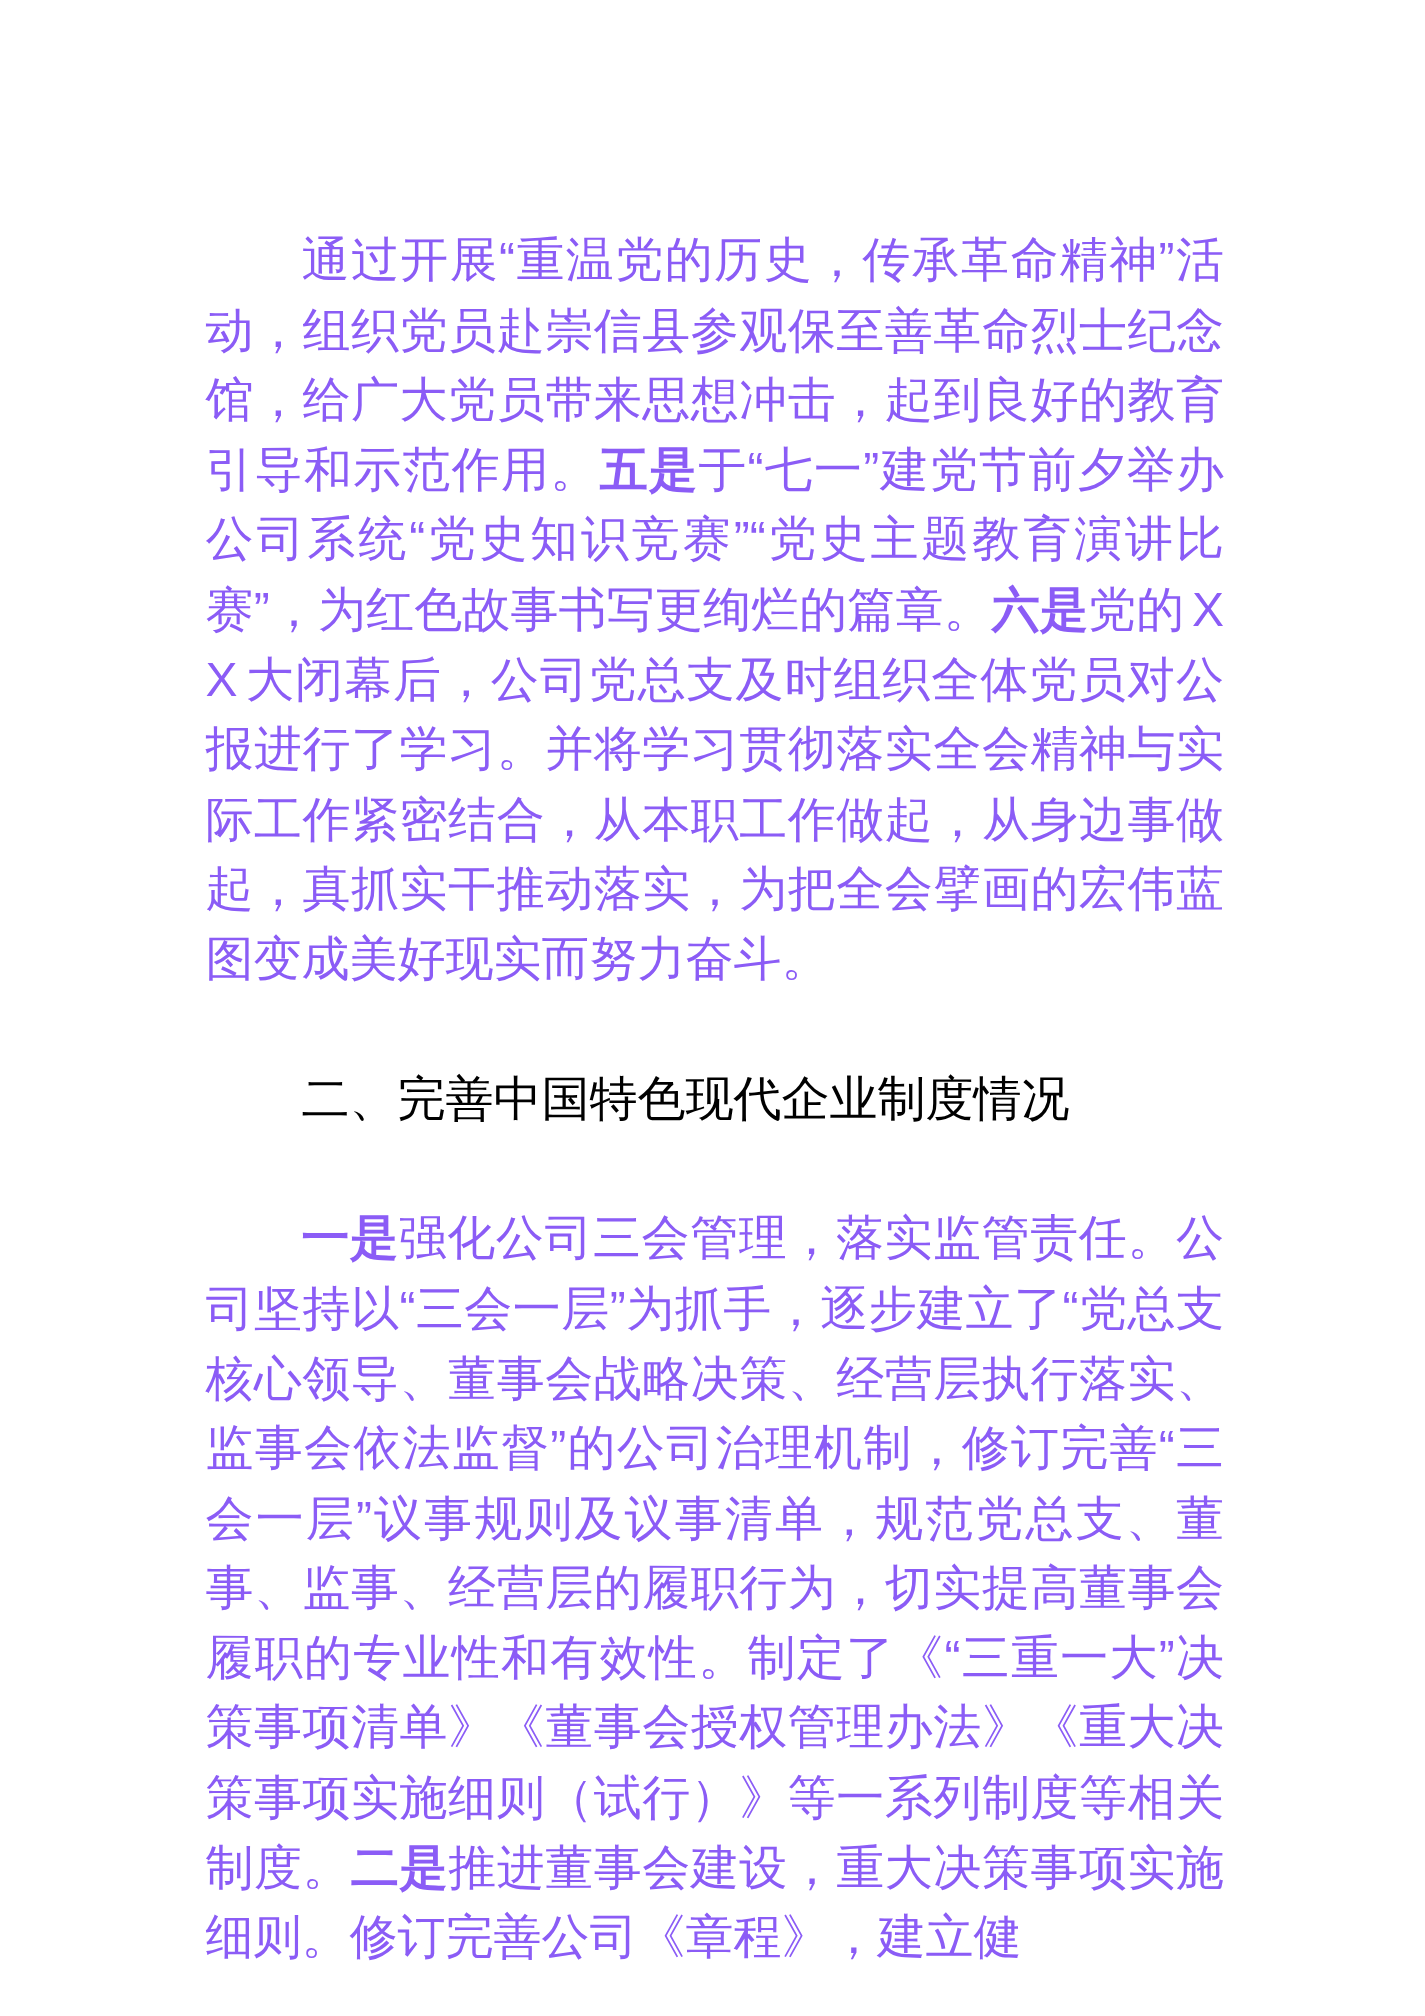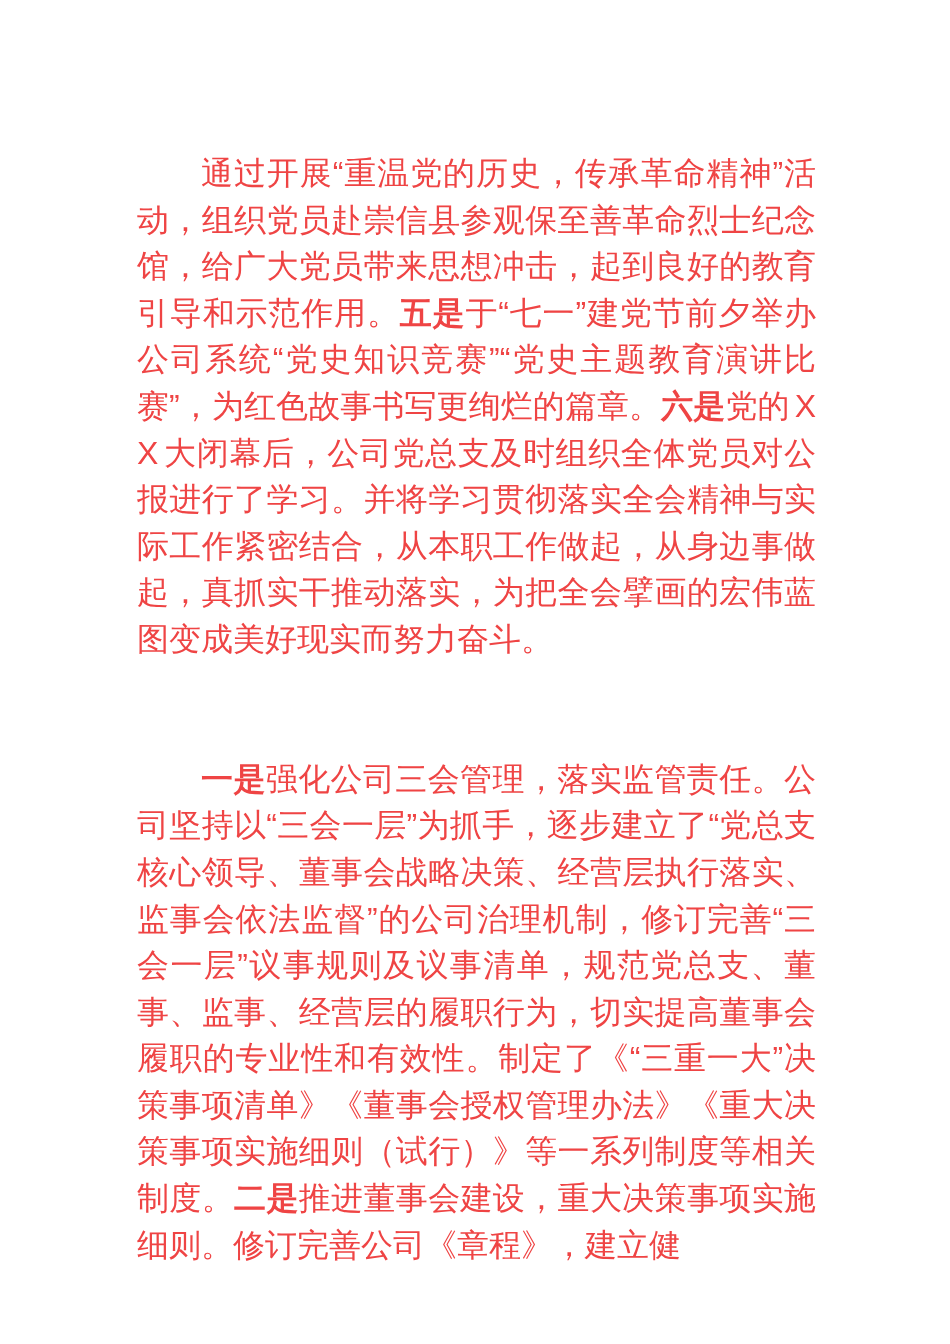--- a/index.html
+++ b/index.html
@@ -23,21 +23,21 @@
     position: absolute;
     left: 137px;
     top: 150px;
     width: 679px;
   }
 
   .para {
     font-family: "Liberation Sans", "DejaVu Sans", sans-serif;
     font-size: 32px;
     line-height: 46.6px;
-    color: #ef4444;
+    color: #8b5cf6;
     text-align: justify;
     text-justify: inter-character;
     text-align-last: left;
     margin: 0;
     padding: 0;
     text-indent: 64px;
     letter-spacing: 0;
     word-break: break-all;
     white-space: normal;
   }
@@ -71,19 +71,20 @@
 </head>
 <body>
 
 <div class="page">
   <div class="text-column">
 
     <p class="para"><span>通过开展“重温党的历史，传承革命精神”活动，组织党员赴崇信县参观保至善革命烈士纪念馆，给广大党员带来思想冲击，起到良好的教育引导和示范作用。</span><span class="b">五是</span><span>于“七一”建党节前夕举办公司系统“党史知识竞赛”“党史主题教育演讲比赛”，为红色故事书写更绚烂的篇章。</span><span class="b">六是</span><span>党的</span><span class="latin">XX</span><span>大闭幕后，公司党总支及时组织全体党员对公报进行了学习。并将学习贯彻落实全会精神与实际工作紧密结合，从本职工作做起，从身边事做起，真抓实干推动落实，为把全会擘画的宏伟蓝图变成美好现实而努力奋斗。</span></p>
 
     <div class="gap-before-heading"></div>
 
+    <p class="heading">二、完善中国特色现代企业制度情况</p>
 
     <div class="gap-after-heading"></div>
 
     <p class="para"><span class="b">一是</span><span>强化公司三会管理，落实监管责任。公司坚持以“三会一层”为抓手，逐步建立了“党总支核心领导、董事会战略决策、经营层执行落实、监事会依法监督”的公司治理机制，修订完善“三会一层”议事规则及议事清单，规范党总支、董事、监事、经营层的履职行为，切实提高董事会履职的专业性和有效性。制定了《“三重一大”决策事项清单》《董事会授权管理办法》《重大决策事项实施细则（试行）》等一系列制度等相关制度。</span><span class="b">二是</span><span>推进董事会建设，重大决策事项实施细则。修订完善公司《章程》，建立健</span></p>
 
   </div>
 </div>
 
 </body></html>

